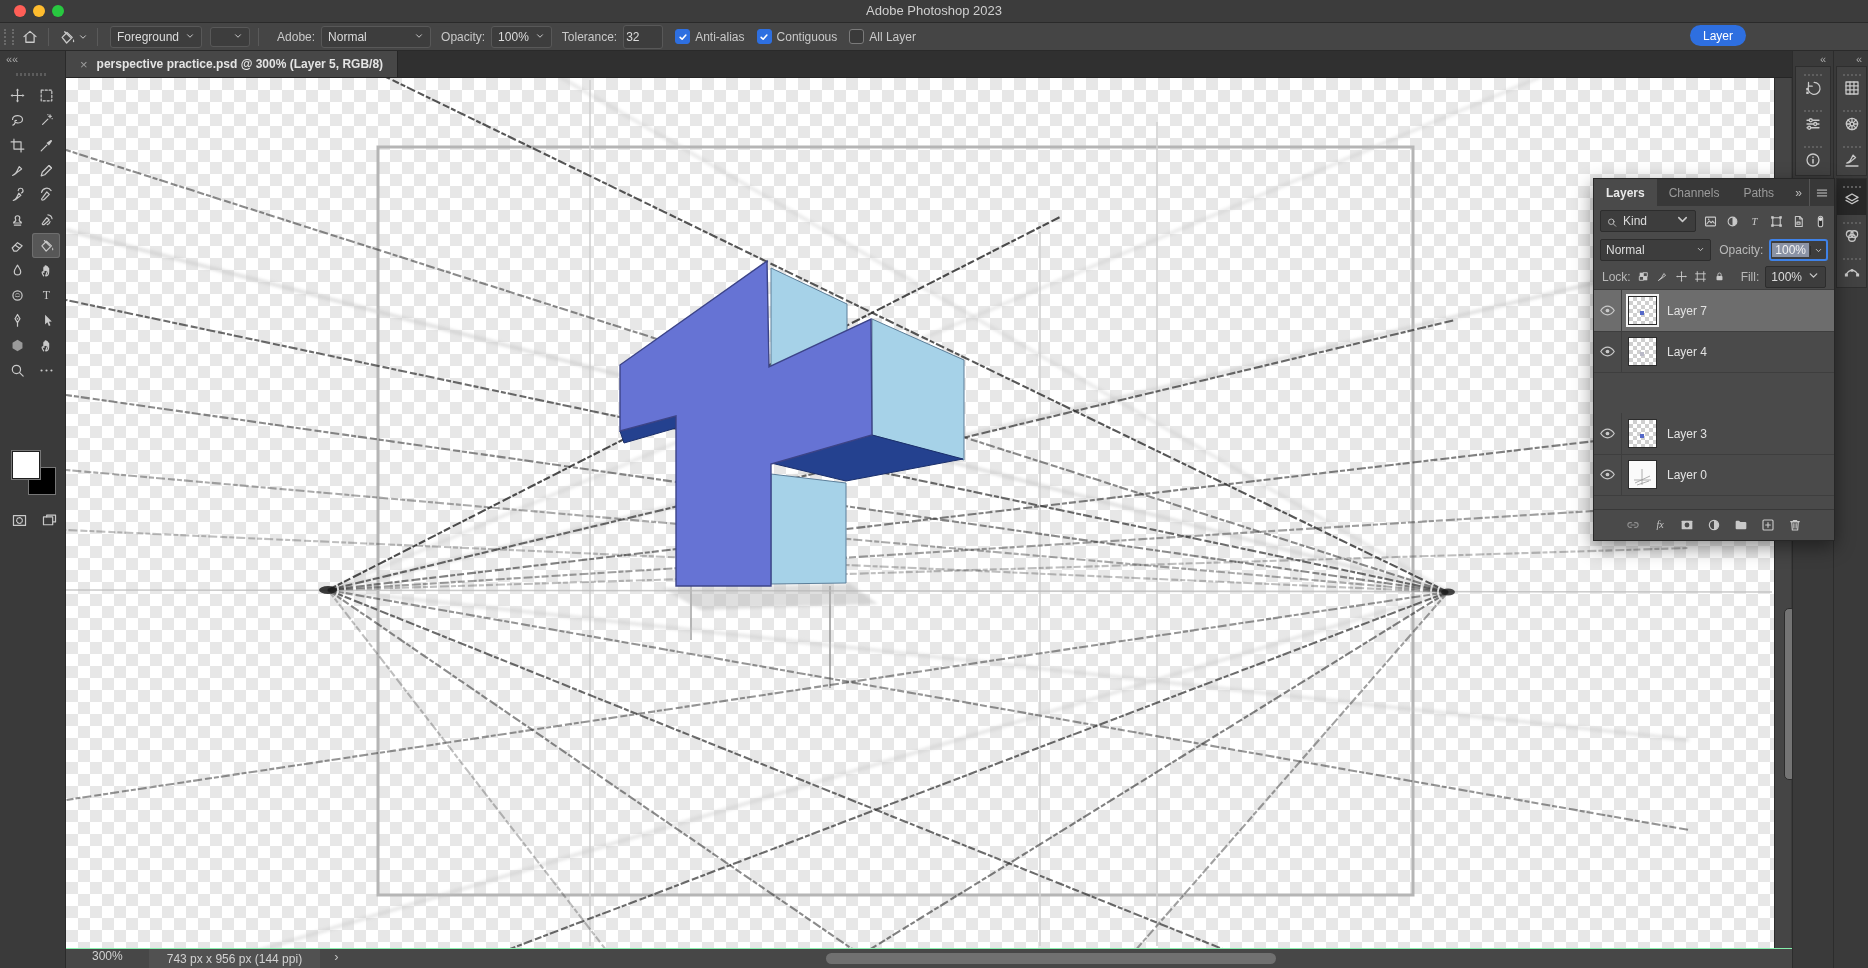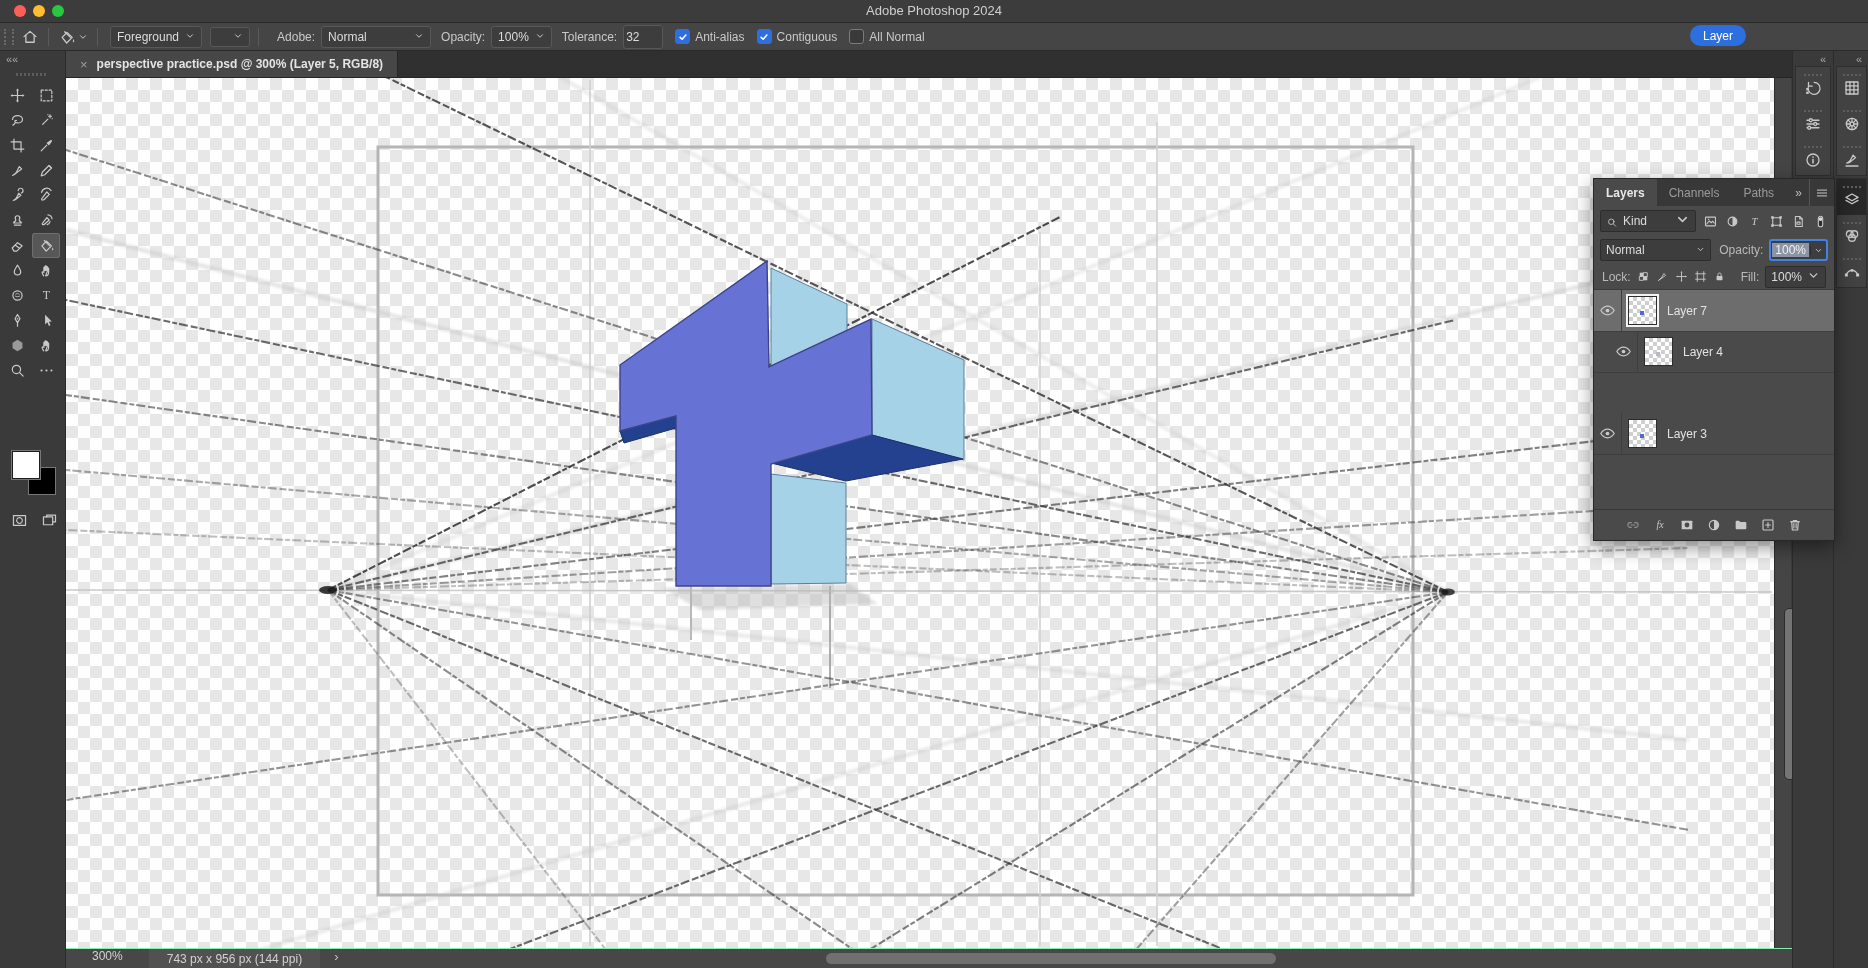--- a/index.html
+++ b/index.html
@@ -116,21 +116,21 @@
 </style>
 </head>
 <body>
 
 <div id="app">
 
   <div id="titlebar" class="abs">
     <span class="tl-dot" style="left:14px;background:#ff5f57"></span>
     <span class="tl-dot" style="left:33px;background:#febc2e"></span>
     <span class="tl-dot" style="left:52px;background:#28c840"></span>
-    <div id="title-text">Adobe Photoshop 2024</div>
+    <div id="title-text">Adobe Photoshop 2023</div>
   </div>
 
   <div id="optionsbar" class="abs">
     <span class="grabber"></span>
     <span class="ob-icon">
         <i class="fic">
           <svg viewBox="0 0 24 24" fill="none" stroke="#c9c9c9" stroke-width="1.7" stroke-linecap="round" stroke-linejoin="round">
             <path d="M4 11.5 L12 4.5 L20 11.5"></path>
             <path d="M6.5 9.5 V19 H17.5 V9.5"></path>
           </svg>
@@ -198,21 +198,21 @@
           </svg>
         </span>
         <span style="color: rgb(201, 201, 201);">Anti-alias</span>
         <span class="cb checked">
           <svg viewBox="0 0 14 14" fill="none" stroke="#ffffff" stroke-width="2.2" stroke-linecap="round" stroke-linejoin="round">
             <path d="M3 7.5 L5.8 10.2 L11 4.2"></path>
           </svg>
         </span>
         <span style="color: rgb(201, 201, 201);">Contiguous</span>
         <span class="cb"></span>
-        <span style="color: rgb(201, 201, 201);">All Normal</span>
+        <span style="color: rgb(201, 201, 201);">All Layer</span>
       </span>
     <span id="share-btn">
         <span>Layer</span>
       </span>
     <span class="ob-right-icon" style="right:84px">
         <i class="fic">
           <svg viewBox="0 0 24 24" fill="none" stroke="#c9c9c9" stroke-width="1.7" stroke-linecap="round" stroke-linejoin="round">
             <circle cx="10.5" cy="10.5" r="5.5"></circle>
             <path d="M14.8 14.8 L19.5 19.5"></path>
           </svg>
@@ -740,21 +740,21 @@
             <svg viewBox="0 0 24 24" fill="none" stroke="#c9c9c9" stroke-width="1.7" stroke-linecap="round" stroke-linejoin="round">
               <path d="M2.5 12 C5.5 7.5 9 5.8 12 5.8 C15 5.8 18.5 7.5 21.5 12 C18.5 16.5 15 18.2 12 18.2 C9 18.2 5.5 16.5 2.5 12 Z"></path>
               <circle cx="12" cy="12" r="2.6" fill="#c9c9c9" stroke="none"></circle>
             </svg>
           </span>
           <span class="thumb">
             <span class="mark" style="background: rgb(84, 104, 200);"></span>
           </span>
           <span class="layer-name">Layer 7</span>
         </div>
-        <div class="layer-row" style="top: 41px; padding-left: 16px;">
+        <div class="layer-row" style="top: 41px;">
           <span class="eye-cell">
             <svg viewBox="0 0 24 24" fill="none" stroke="#c9c9c9" stroke-width="1.7" stroke-linecap="round" stroke-linejoin="round">
               <path d="M2.5 12 C5.5 7.5 9 5.8 12 5.8 C15 5.8 18.5 7.5 21.5 12 C18.5 16.5 15 18.2 12 18.2 C9 18.2 5.5 16.5 2.5 12 Z"></path>
               <circle cx="12" cy="12" r="2.6" fill="#c9c9c9" stroke="none"></circle>
             </svg>
           </span>
           <span class="thumb">
             <span class="mark" style="background: rgb(185, 185, 198);"></span>
           </span>
           <span class="layer-name">Layer 4</span>
@@ -764,20 +764,32 @@
             <svg viewBox="0 0 24 24" fill="none" stroke="#c9c9c9" stroke-width="1.7" stroke-linecap="round" stroke-linejoin="round">
               <path d="M2.5 12 C5.5 7.5 9 5.8 12 5.8 C15 5.8 18.5 7.5 21.5 12 C18.5 16.5 15 18.2 12 18.2 C9 18.2 5.5 16.5 2.5 12 Z"></path>
               <circle cx="12" cy="12" r="2.6" fill="#c9c9c9" stroke="none"></circle>
             </svg>
           </span>
           <span class="thumb">
             <span class="mark" style="background: rgb(84, 104, 200);"></span>
           </span>
           <span class="layer-name">Layer 3</span>
         </div>
+        <div class="layer-row" style="top: 164px;">
+          <span class="eye-cell">
+            <svg viewBox="0 0 24 24" fill="none" stroke="#c9c9c9" stroke-width="1.7" stroke-linecap="round" stroke-linejoin="round">
+              <path d="M2.5 12 C5.5 7.5 9 5.8 12 5.8 C15 5.8 18.5 7.5 21.5 12 C18.5 16.5 15 18.2 12 18.2 C9 18.2 5.5 16.5 2.5 12 Z"></path>
+              <circle cx="12" cy="12" r="2.6" fill="#c9c9c9" stroke="none"></circle>
+            </svg>
+          </span>
+          <span class="thumb sketch"><svg viewBox="0 0 27 27" style="width:27px;height:27px">
+              <path d="M6 22 L21 15 M8 24 L20 20 M13 8 V24 M5 19 L22 19" stroke="#9a9a9a" stroke-width="0.8" fill="none"></path>
+            </svg></span>
+          <span class="layer-name">Layer 0</span>
+        </div>
       </div>
     <div id="lp-bottom">
       <span class="fic" style="opacity:.55">
           <i class="fic">
             <svg viewBox="0 0 24 24" fill="none" stroke="#c9c9c9" stroke-width="1.7" stroke-linecap="round" stroke-linejoin="round">
               <path d="M9 12 H15"></path>
               <path d="M9.5 8.5 H7.8 A3.5 3.5 0 0 0 7.8 15.5 H9.5"></path>
               <path d="M14.5 8.5 H16.2 A3.5 3.5 0 0 1 16.2 15.5 H14.5"></path>
             </svg>
           </i>

